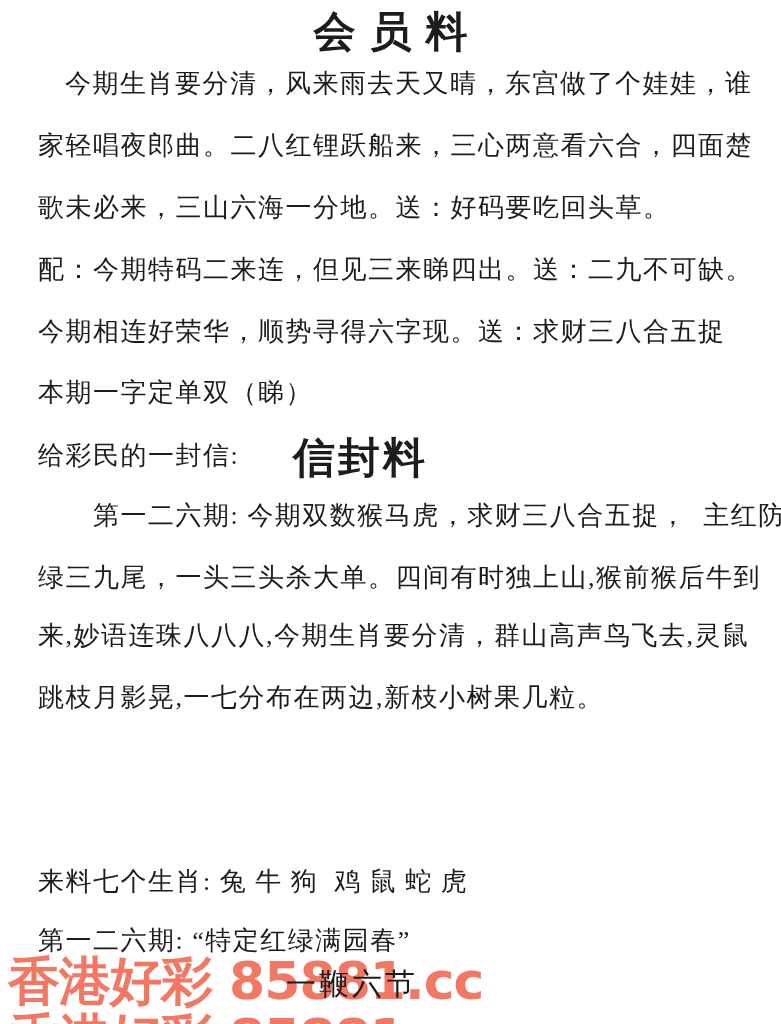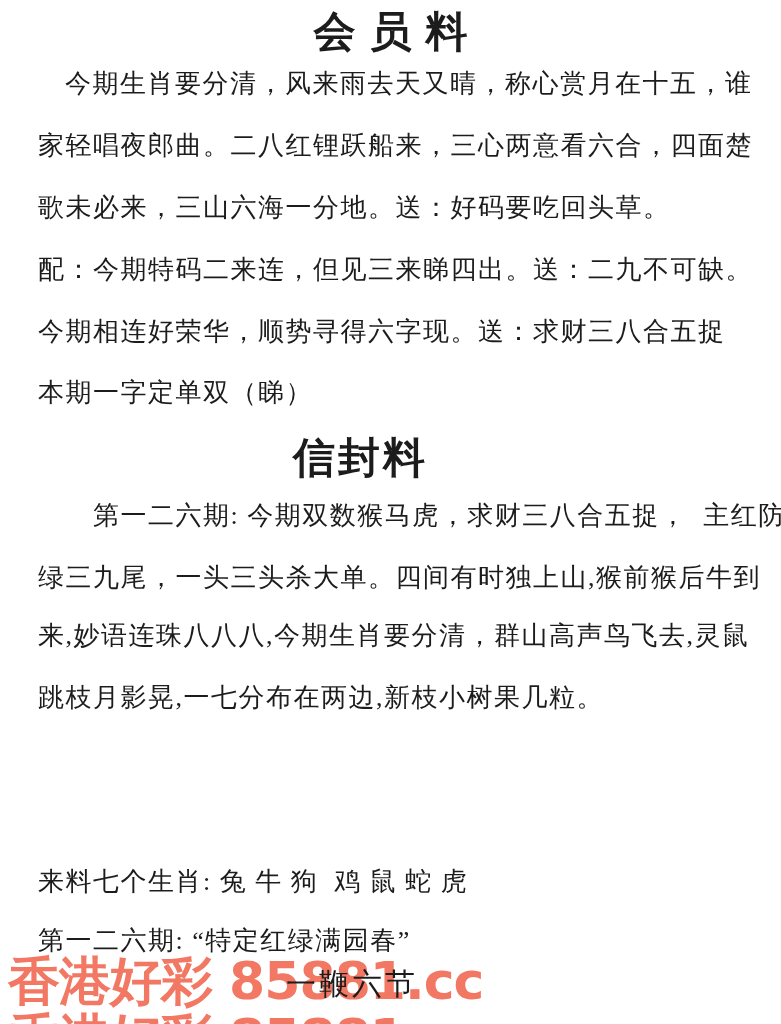--- a/index.html
+++ b/index.html
@@ -89,27 +89,28 @@
     left: 0;
   }
 </style>
 </head>
 <body>
 
 <div class="page">
 
   <h1 class="member-title">会员料</h1>
 
-  <p class="line" style="top:68px;  left:65px">今期生肖要分清，风来雨去天又晴，称心赏月在十五，谁</p>
+  <p class="line" style="top:68px;  left:65px">今期生肖要分清，风来雨去天又晴，东宫做了个娃娃，谁</p>
   <p class="line" style="top:130px; left:38px">家轻唱夜郎曲。二八红锂跃船来，三心两意看六合，四面楚</p>
   <p class="line" style="top:192px; left:38px">歌未必来，三山六海一分地。送：好码要吃回头草。</p>
   <p class="line" style="top:254px; left:38px">配：今期特码二来连，但见三来睇四出。送：二九不可缺。</p>
   <p class="line" style="top:316px; left:38px">今期相连好荣华，顺势寻得六字现。送：求财三八合五捉</p>
   <p class="line" style="top:377px; left:38px">本期一字定单双（睇）</p>
 
+  <p class="line" style="top:440px; left:38px">给彩民的一封信:</p>
   <h2 class="envelope-title">信封料</h2>
 
   <p class="line" style="top:500px; left:93px">第一二六期: 今期双数猴马虎，求财三八合五捉，  主红防</p>
   <p class="line" style="top:562px; left:38px">绿三九尾，一头三头杀大单。四间有时独上山,猴前猴后牛到</p>
   <p class="line" style="top:620px; left:38px">来,妙语连珠八八八,今期生肖要分清，群山高声鸟飞去,灵鼠</p>
   <p class="line" style="top:682px; left:38px">跳枝月影晃,一七分布在两边,新枝小树果几粒。</p>
   <p class="line" style="top:866px; left:38px">来料七个生肖: 兔 牛 狗  鸡 鼠 蛇 虎</p>
   <p class="line" style="top:925px; left:38px">第一二六期: “特定红绿满园春”</p>
 
   <p class="bottom-script">一鞭六节</p>

